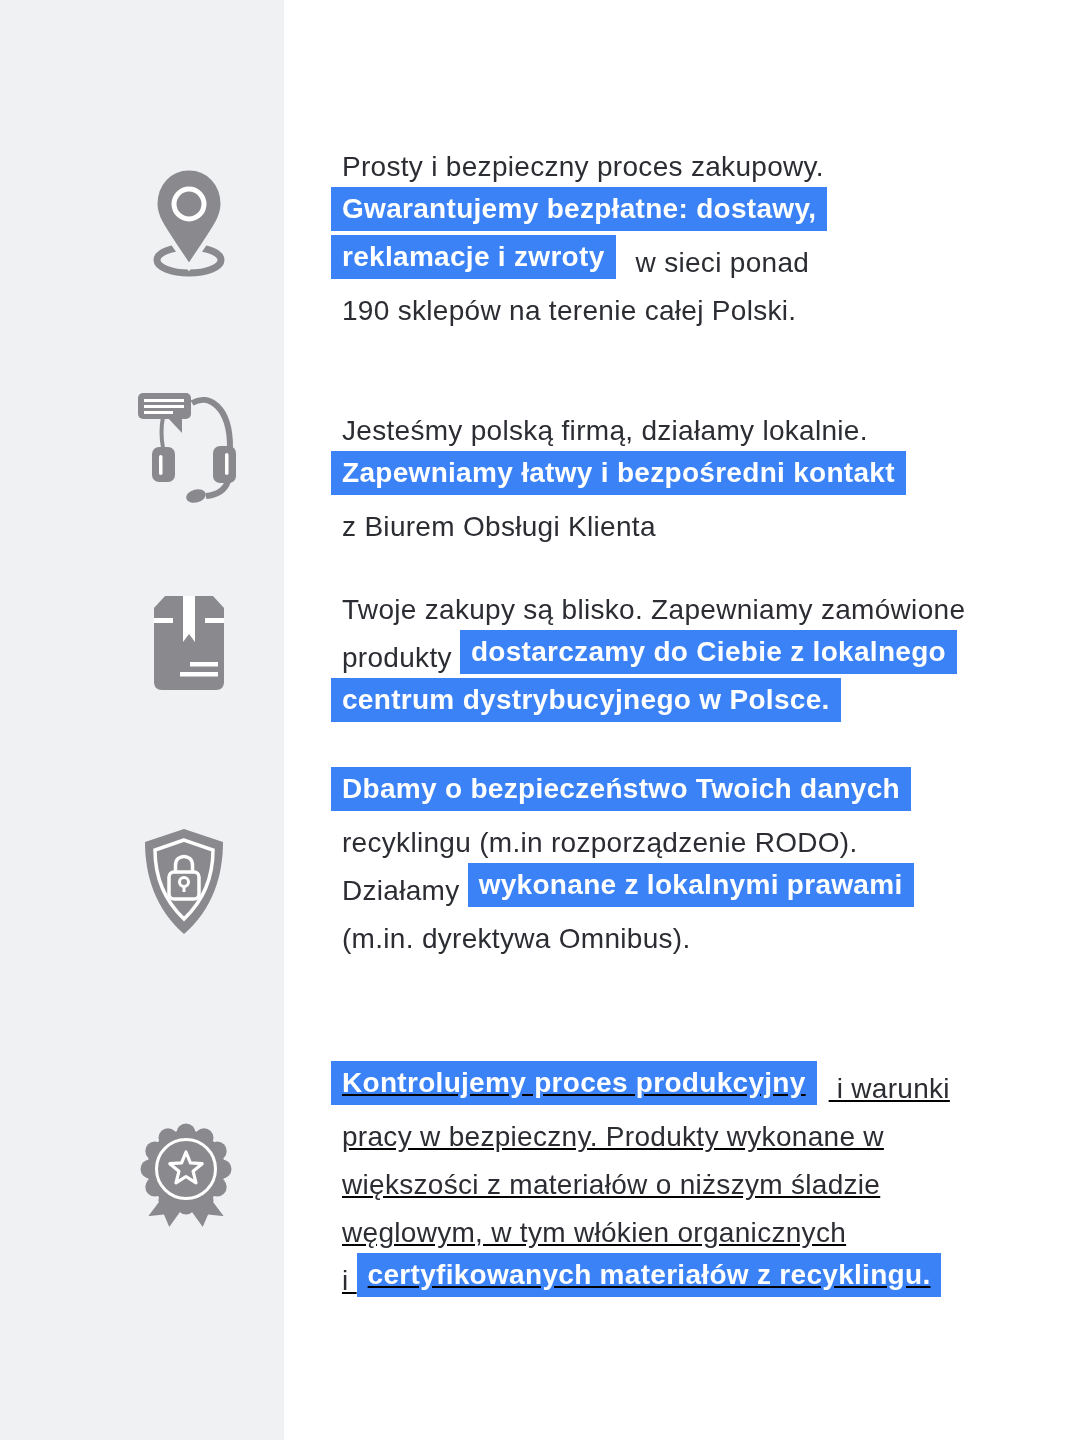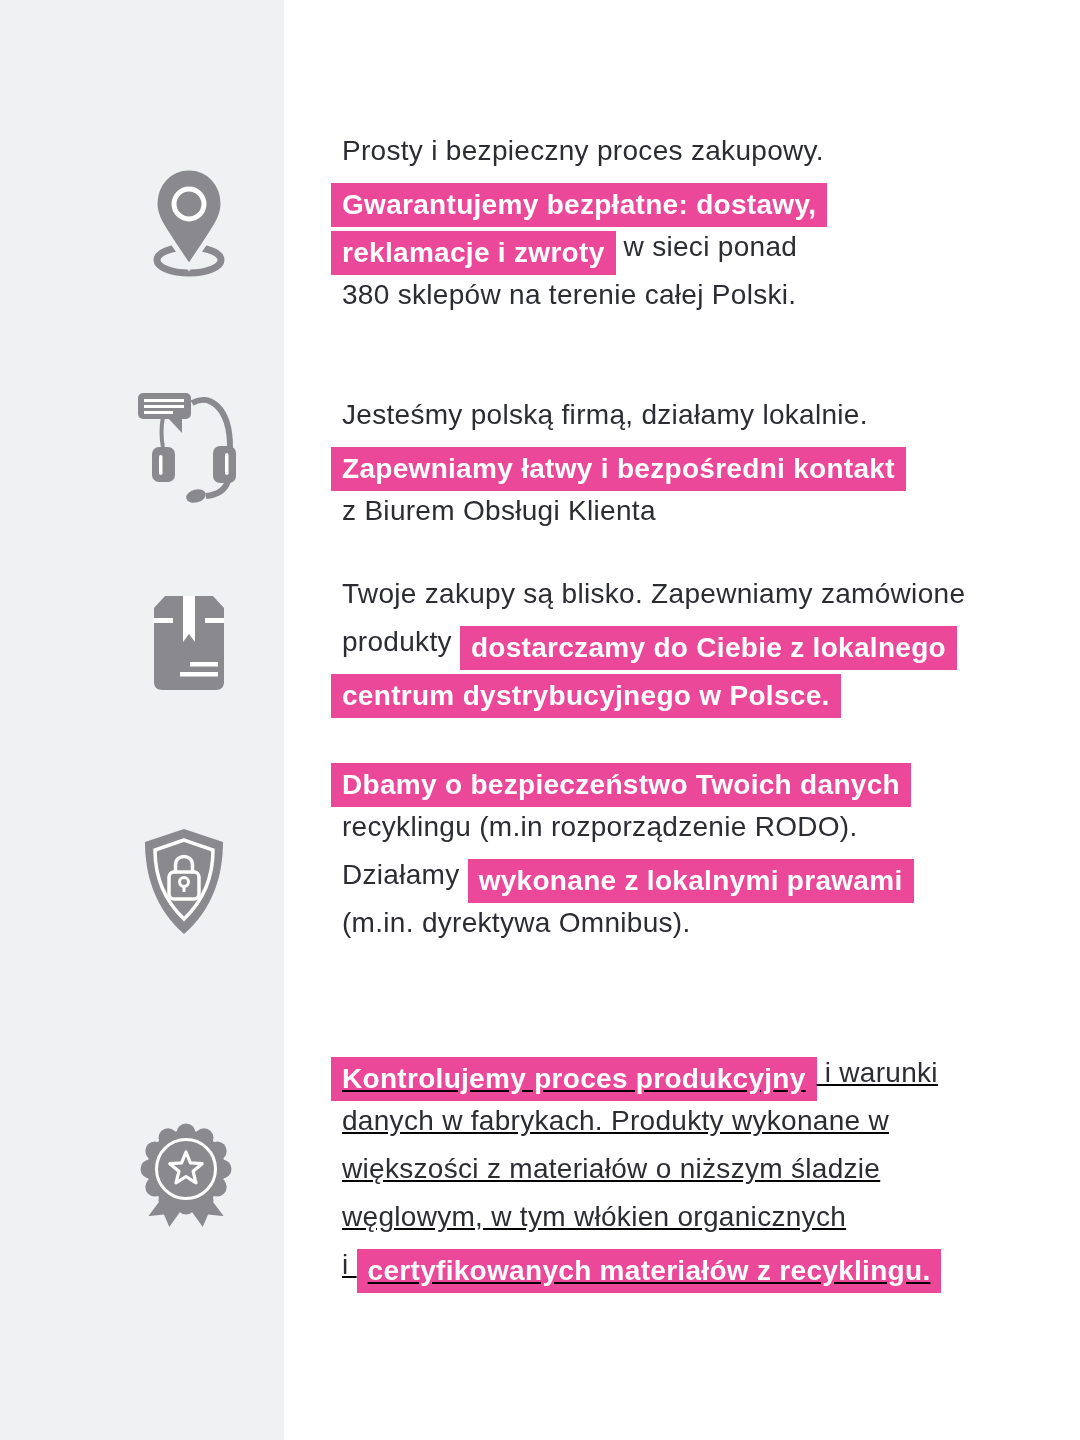--- a/index.html
+++ b/index.html
@@ -9,27 +9,27 @@
     font-family:"Liberation Sans","DejaVu Sans",sans-serif;
   }
   .sidebar{
     position:absolute;left:0;top:0;width:284px;height:1440px;
     background:#f0f1f3;
   }
   .icon-slot{position:absolute;}
   .icon-slot svg{display:block;}
   .section{position:absolute;left:331px;}
   .line{
-    display:flex;align-items:flex-start;height:48px;white-space:pre;
+    display:flex;align-items:flex-end;height:48px;white-space:pre;
     font-size:28px;letter-spacing:0.3px;color:#2b2d33;font-weight:400;
   }
-  .seg{display:inline;}
+  .seg{display:inline;padding-left:12px;}
   .line .seg.normal:first-child{padding-left:11px;}
   .hl{
-    background:#ec4899;color:#ffffff;font-weight:700;
+    background:#3b82f6;color:#ffffff;font-weight:700;
     height:44px;display:inline-flex;align-items:center;padding:0 11px;
   }
   .s1{top:135px;}
   .s2{top:377px;margin-top:22px;}
   .s3{top:578px;}
   .s4{top:763px;}
   .s5{top:1057px;text-decoration:underline;}
 </style>
 </head>
 <body>
@@ -107,38 +107,38 @@
     <circle cx="52" cy="53" r="29.5" fill="none" stroke="#ffffff" stroke-width="3"></circle>
     <path d="M52 36 L56.4 46.9 L68.2 47.7 L59.1 55.3 L62 66.8 L52 60.5 L42 66.8 L44.9 55.3 L35.8 47.7 L47.6 46.9 Z" fill="none" stroke="#ffffff" stroke-width="3.2" stroke-linejoin="round"></path>
   </svg>
 </div>
 
 <div id="sections-root">
     <div class="section s1">
       <div class="line"><span class="seg normal">Prosty i bezpieczny proces zakupowy.</span></div>
       <div class="line"><span class="seg hl">Gwarantujemy bezpłatne: dostawy,</span></div>
       <div class="line"><span class="seg hl">reklamacje i zwroty</span><span class="seg normal"> w sieci ponad</span></div>
-      <div class="line"><span class="seg normal">380 sklepów na terenie całej Polski.</span></div>
+      <div class="line"><span class="seg normal">190 sklepów na terenie całej Polski.</span></div>
     </div>
     <div class="section s2">
       <div class="line"><span class="seg normal">Jesteśmy polską firmą, działamy lokalnie.</span></div>
       <div class="line"><span class="seg hl">Zapewniamy łatwy i bezpośredni kontakt</span></div>
       <div class="line"><span class="seg normal">z Biurem Obsługi Klienta</span></div>
     </div>
     <div class="section s3">
       <div class="line"><span class="seg normal">Twoje zakupy są blisko. Zapewniamy zamówione</span></div>
       <div class="line"><span class="seg normal">produkty </span><span class="seg hl">dostarczamy do Ciebie z lokalnego</span></div>
       <div class="line"><span class="seg hl">centrum dystrybucyjnego w Polsce.</span></div>
     </div>
     <div class="section s4">
       <div class="line"><span class="seg hl">Dbamy o bezpieczeństwo Twoich danych</span></div>
       <div class="line"><span class="seg normal">recyklingu (m.in rozporządzenie RODO).</span></div>
       <div class="line"><span class="seg normal">Działamy </span><span class="seg hl">wykonane z lokalnymi prawami</span></div>
       <div class="line"><span class="seg normal">(m.in. dyrektywa Omnibus).</span></div>
     </div>
     <div class="section s5">
       <div class="line"><span class="seg hl">Kontrolujemy proces produkcyjny</span><span class="seg normal"> i warunki</span></div>
-      <div class="line"><span class="seg normal">danych w fabrykach. Produkty wykonane w</span></div>
+      <div class="line"><span class="seg normal">pracy w bezpieczny. Produkty wykonane w</span></div>
       <div class="line"><span class="seg normal">większości z materiałów o niższym śladzie</span></div>
       <div class="line"><span class="seg normal">węglowym, w tym włókien organicznych</span></div>
       <div class="line"><span class="seg normal">i </span><span class="seg hl">certyfikowanych materiałów z recyklingu.</span></div>
     </div>
   </div>
 
 </body></html>

